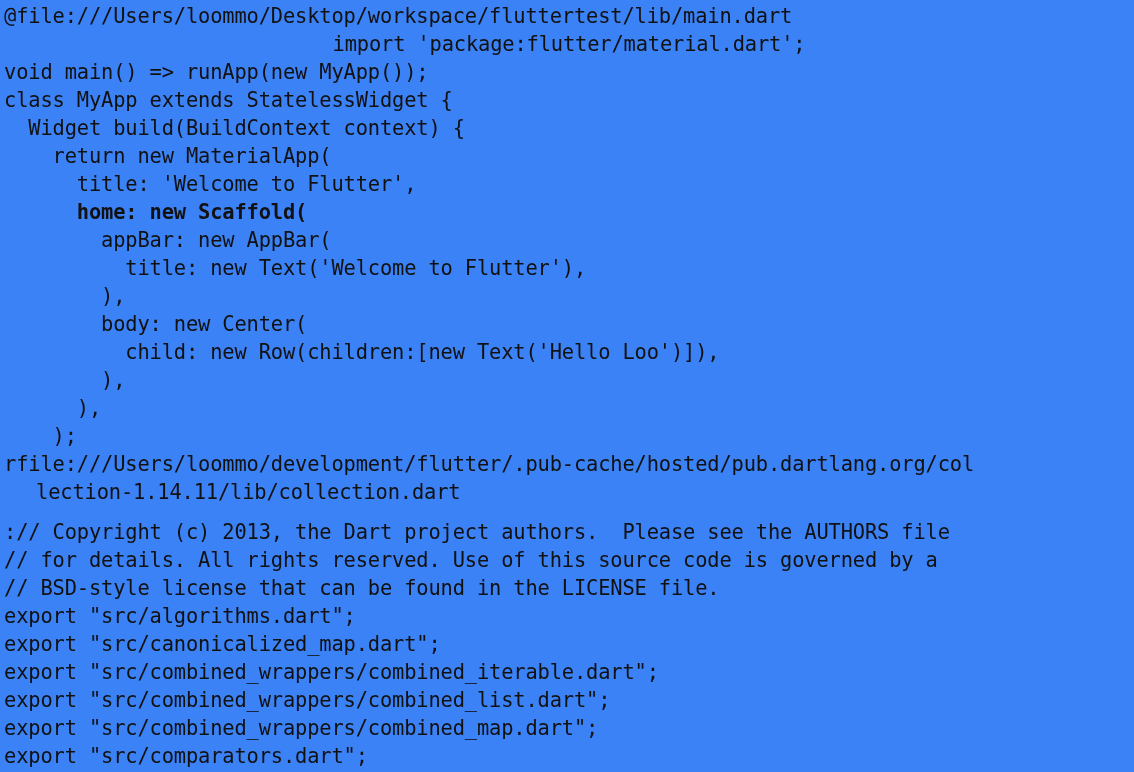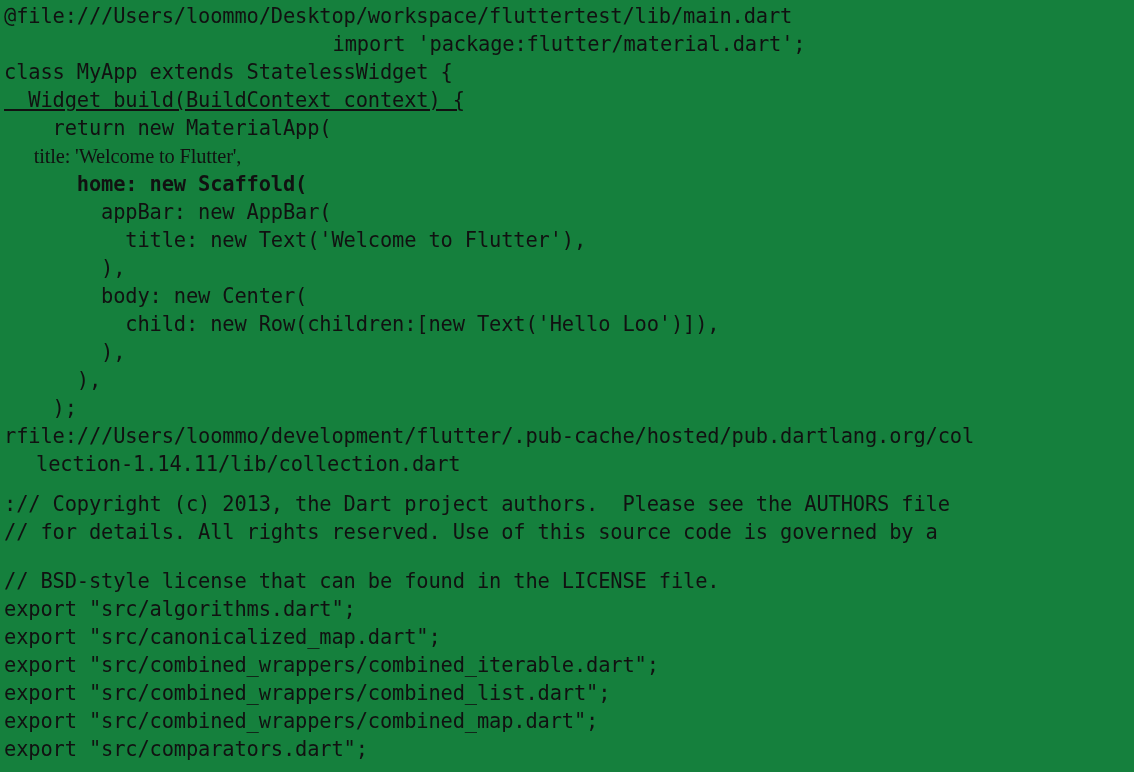--- a/index.html
+++ b/index.html
@@ -37,42 +37,43 @@
     letter-spacing: -0.15px;
     color: #111111;
     white-space: pre;
     font-weight: 400;
     -webkit-font-smoothing: none;
   }
 </style>
 </head>
 <body>
 
-<div id="code-surface" style="background: #15803d;">
+<div id="code-surface" style="background: #3b82f6;">
   <div id="code-lines">
       <span class="code-line" style="color: rgb(17, 17, 17);">@file:///Users/loommo/Desktop/workspace/fluttertest/lib/main.dart</span>
       <span class="code-line" style="color: rgb(17, 17, 17); text-align: center;">import 'package:flutter/material.dart';</span>
+      <span class="code-line" style="color: rgb(17, 17, 17);">void main() =&gt; runApp(new MyApp());</span>
       <span class="code-line" style="color: rgb(17, 17, 17);">class MyApp extends StatelessWidget {</span>
-      <span class="code-line" style="color: rgb(17, 17, 17); text-decoration: underline;">  Widget build(BuildContext context) {</span>
+      <span class="code-line" style="color: rgb(17, 17, 17);">  Widget build(BuildContext context) {</span>
       <span class="code-line" style="color: rgb(17, 17, 17);">    return new MaterialApp(</span>
-      <span class="code-line" style="color: rgb(17, 17, 17); font-family: Liberation Serif, serif;">      title: 'Welcome to Flutter',</span>
+      <span class="code-line" style="color: rgb(17, 17, 17);">      title: 'Welcome to Flutter',</span>
       <span class="code-line" style="color: rgb(17, 17, 17); font-weight: bold;">      home: new Scaffold(</span>
       <span class="code-line" style="color: rgb(17, 17, 17);">        appBar: new AppBar(</span>
       <span class="code-line" style="color: rgb(17, 17, 17);">          title: new Text('Welcome to Flutter'),</span>
       <span class="code-line" style="color: rgb(17, 17, 17);">        ),</span>
       <span class="code-line" style="color: rgb(17, 17, 17);">        body: new Center(</span>
       <span class="code-line" style="color: rgb(17, 17, 17);">          child: new Row(children:[new Text('Hello Loo')]),</span>
       <span class="code-line" style="color: rgb(17, 17, 17);">        ),</span>
       <span class="code-line" style="color: rgb(17, 17, 17);">      ),</span>
       <span class="code-line" style="color: rgb(17, 17, 17);">    );</span>
       <span class="code-line" style="color: rgb(17, 17, 17);">rfile:///Users/loommo/development/flutter/.pub-cache/hosted/pub.dartlang.org/col</span>
       <span class="code-line" style="color: rgb(17, 17, 17); margin-left: 32px;">lection-1.14.11/lib/collection.dart</span>
       <span class="code-line" style="color: rgb(17, 17, 17); margin-top: 12px;">:// Copyright (c) 2013, the Dart project authors.  Please see the AUTHORS file</span>
       <span class="code-line" style="color: rgb(17, 17, 17);">// for details. All rights reserved. Use of this source code is governed by a</span>
-      <span class="code-line" style="color: rgb(17, 17, 17); margin-top: 21px;">// BSD-style license that can be found in the LICENSE file.</span>
+      <span class="code-line" style="color: rgb(17, 17, 17);">// BSD-style license that can be found in the LICENSE file.</span>
       <span class="code-line" style="color: rgb(17, 17, 17);">export "src/algorithms.dart";</span>
       <span class="code-line" style="color: rgb(17, 17, 17);">export "src/canonicalized_map.dart";</span>
       <span class="code-line" style="color: rgb(17, 17, 17);">export "src/combined_wrappers/combined_iterable.dart";</span>
       <span class="code-line" style="color: rgb(17, 17, 17);">export "src/combined_wrappers/combined_list.dart";</span>
       <span class="code-line" style="color: rgb(17, 17, 17);">export "src/combined_wrappers/combined_map.dart";</span>
       <span class="code-line" style="color: rgb(17, 17, 17);">export "src/comparators.dart";</span>
     </div>
 </div>
 
 </body></html>

